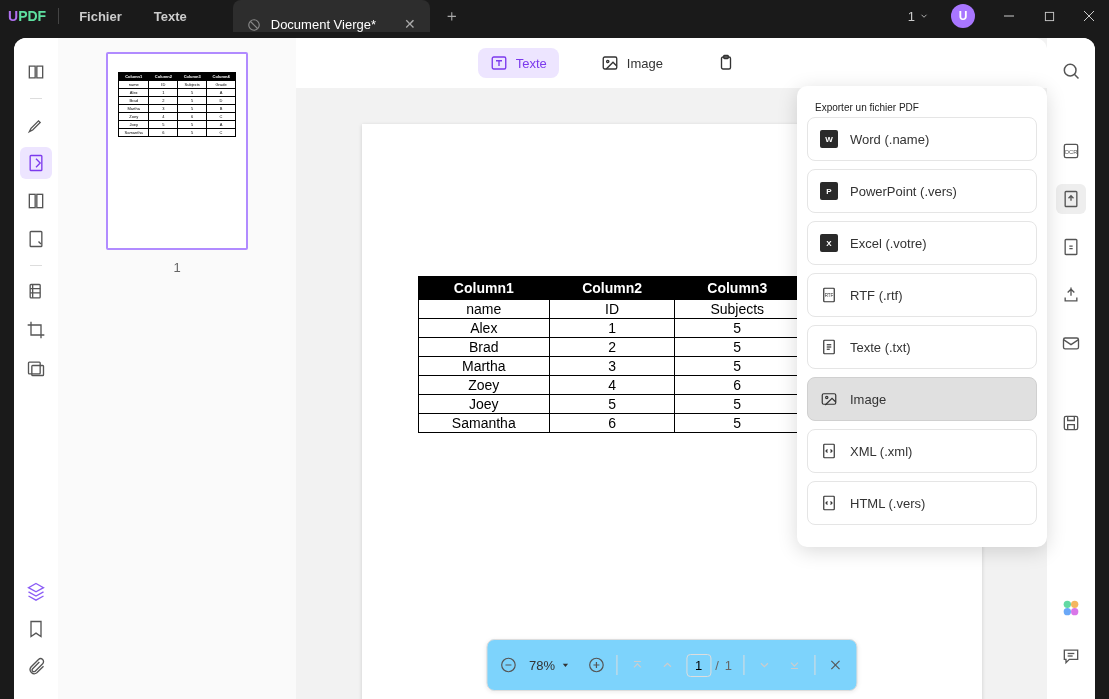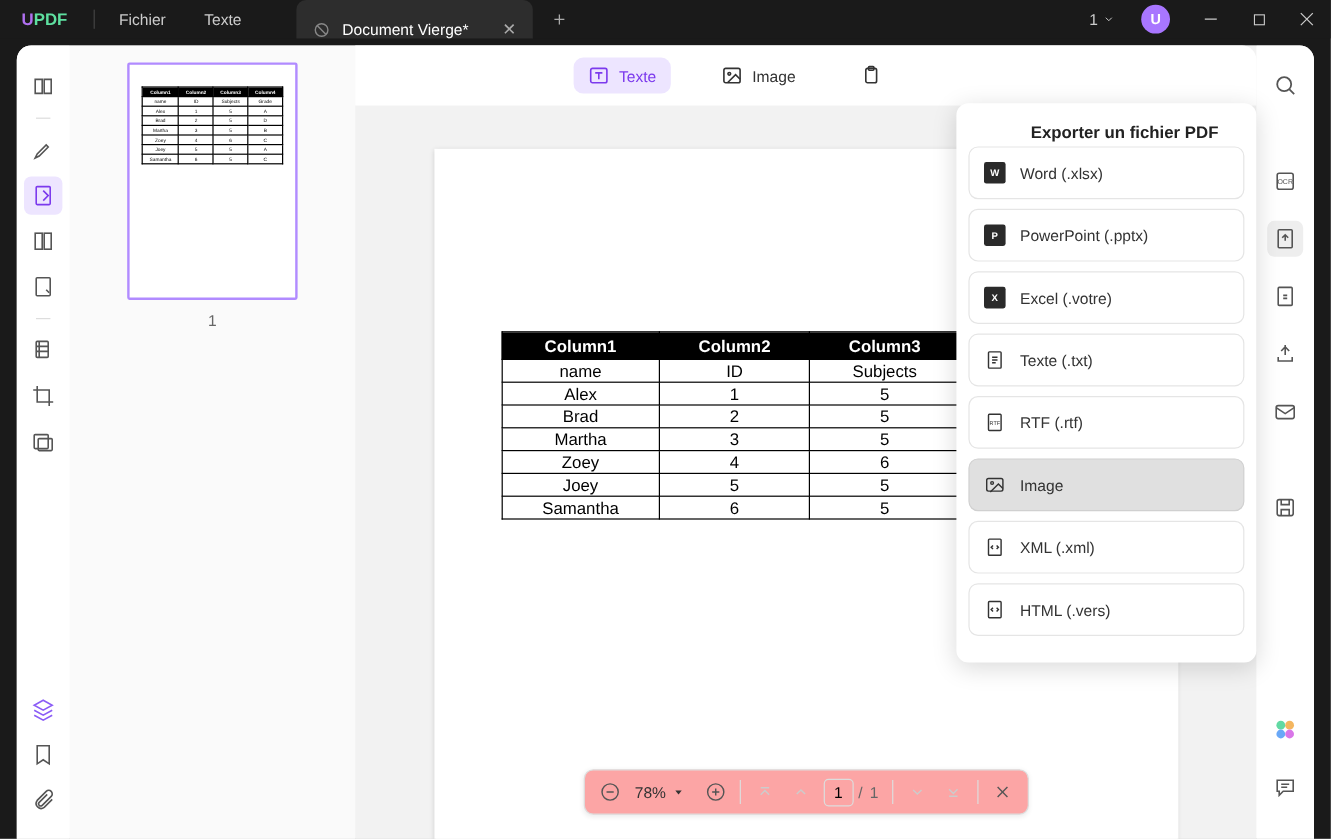--- a/index.html
+++ b/index.html
@@ -1,23 +1,23 @@
 <!DOCTYPE html>
 <html><head>
 <meta charset="utf-8">
 <style>
 * { margin: 0; padding: 0; box-sizing: border-box; font-family: -apple-system, BlinkMacSystemFont, "Segoe UI", Arial, sans-serif; }
 body { width: 1109px; height: 699px; background: #1a1a1a; overflow: hidden; }
 
 .title-bar { height: 32px; background: #1a1a1a; display: flex; align-items: center; color: #fff; font-size: 13px; }
-.logo { padding: 0 18px; font-weight: 700; font-size: 14px; }
+.logo { padding: 0 8px; font-weight: 700; font-size: 14px; }
 .logo .u { color: #b070f0; }
 .logo .pdf { color: #5ee0a0; }
 .title-bar .divider { width: 1px; height: 16px; background: #444; margin: 0 4px; }
-.menu-item { padding: 0 16px; color: #ccc; cursor: pointer; }
+.menu-item { padding: 0 16px; color: #ccc; cursor: pointer; font-weight: bold; }
 .tab-area { display: flex; align-items: center; margin-left: 30px; height: 32px; }
 .tab { display: flex; align-items: flex-end; background: #2d2d2d; height: 32px; padding: 0 14px; border-radius: 8px 8px 0 0; gap: 10px; }
 .tab-icon { width: 14px; height: 14px; display: flex; align-items: center; justify-content: center; color: #888; }
 .tab-close { color: #aaa; font-size: 14px; margin-left: 18px; cursor: pointer; }
 .new-tab { color: #aaa; padding: 0 14px; font-size: 16px; cursor: pointer; }
 .title-spacer { flex: 1; }
 .win-count { color: #ccc; padding: 0 8px; display: flex; align-items: center; gap: 4px; }
 .avatar { width: 24px; height: 24px; border-radius: 50%; background: #a876ff; color: #fff; display: flex; align-items: center; justify-content: center; font-weight: 600; font-size: 12px; margin: 0 14px; }
 .win-btn { width: 40px; height: 32px; display: flex; align-items: center; justify-content: center; color: #ccc; cursor: pointer; }
 
@@ -49,28 +49,28 @@
 .data-table th { background: #000; color: #fff; border: 1px solid #000; padding: 3px 8px; font-size: 14px; font-weight: 600; }
 .data-table td { border: 1px solid #000; padding: 1px 8px; font-size: 14px; text-align: center; }
 
 .right-tools { width: 48px; background: #fff; border-radius: 0 12px 0 0; display: flex; flex-direction: column; align-items: center; padding-top: 18px; gap: 18px; }
 .right-tools .tool { width: 30px; height: 30px; display: flex; align-items: center; justify-content: center; color: #555; cursor: pointer; border-radius: 6px; }
 .right-tools .tool.active { background: #eee; }
 .right-spacer { flex: 1; }
 .ai-icon { width: 22px; height: 22px; }
 
 .export-panel { position: absolute; top: 48px; right: 48px; width: 250px; background: #fff; border-radius: 10px; box-shadow: 0 4px 20px rgba(0,0,0,0.15); padding: 16px 10px 14px; z-index: 100; }
-.export-title { font-size: 14px; font-weight: 700; color: #222; padding: 0 8px 4px; margin-left: 44px; }
+.export-title { font-size: 10px; font-weight: 400; color: #222; padding: 0 8px 4px; }
 .export-sub { font-size: 10.5px; color: #999; padding: 0 8px 12px; }
 .export-item { display: flex; align-items: center; gap: 12px; padding: 12px 12px; border: 1px solid #e5e5e5; border-radius: 8px; margin-bottom: 8px; cursor: pointer; font-size: 13px; color: #333; }
 .export-item.highlighted { background: #e0e0e0; border-color: #d0d0d0; }
 .export-icon { width: 18px; height: 18px; display: flex; align-items: center; justify-content: center; }
 .export-icon.dark { background: #2a2a2a; color: #fff; border-radius: 2px; font-size: 8px; font-weight: 700; }
 
-.zoom-bar { position: absolute; bottom: 20px; left: 50%; transform: translateX(-50%); height: 38px; background: #fca5a5; border: 1px solid #ddd; border-radius: 8px; display: flex; align-items: center; padding: 0 6px; box-shadow: 0 1px 4px rgba(0,0,0,0.08); z-index: 50; }
+.zoom-bar { position: absolute; bottom: 8px; left: 50%; transform: translateX(-50%); height: 52px; background: #7dd3fc; border: 1px solid #ddd; border-radius: 8px; display: flex; align-items: center; padding: 0 6px; box-shadow: 0 1px 4px rgba(0,0,0,0.08); z-index: 50; }
 .zoom-btn { width: 30px; height: 30px; display: flex; align-items: center; justify-content: center; color: #555; cursor: pointer; }
 .zoom-btn.disabled { color: #ccc; }
 .zoom-pct { padding: 0 12px 0 6px; font-size: 13px; color: #333; display: flex; align-items: center; gap: 6px; }
 .zoom-sep { width: 1px; height: 20px; background: #ddd; margin: 0 5px; }
 .page-box { border: 1px solid #ddd; border-radius: 4px; padding: 3px 8px; font-size: 13px; margin: 0 4px; }
 .page-total { font-size: 13px; color: #666; }
 
 svg { display: block; }
 </style>
 </head>
@@ -457,50 +457,50 @@
         </svg>
       </div>
     <div style="height:10px"></div>
   </div>
 
   <div class="export-panel">
     <div class="export-title">Exporter un fichier PDF</div>
     <div id="export-list">
         <div class="export-item">
           <span class="export-icon dark">W</span>
-          <span>Word (.xlsx)</span>
+          <span>Word (.name)</span>
         </div>
         <div class="export-item">
           <span class="export-icon dark">P</span>
-          <span>PowerPoint (.pptx)</span>
+          <span>PowerPoint (.vers)</span>
         </div>
         <div class="export-item">
           <span class="export-icon dark">X</span>
           <span>Excel (.votre)</span>
+        </div>
+        <div class="export-item">
+          <span class="export-icon">
+            <svg width="18" height="18" viewBox="0 0 24 24" fill="none" stroke="#333" stroke-width="1.6">
+              <rect x="5" y="3" width="14" height="18" rx="1"></rect>
+              <text x="12" y="15" font-size="6" text-anchor="middle" fill="#333" stroke="none">RTF</text>
+            </svg>
+          </span>
+          <span>RTF (.rtf)</span>
         </div>
         <div class="export-item">
           <span class="export-icon">
             <svg width="18" height="18" viewBox="0 0 24 24" fill="none" stroke="#333" stroke-width="1.6">
               <rect x="5" y="3" width="14" height="18" rx="1"></rect>
               <line x1="9" y1="9" x2="15" y2="9"></line>
               <line x1="9" y1="12" x2="15" y2="12"></line>
               <line x1="9" y1="15" x2="13" y2="15"></line>
             </svg>
           </span>
           <span>Texte (.txt)</span>
         </div>
-        <div class="export-item">
-          <span class="export-icon">
-            <svg width="18" height="18" viewBox="0 0 24 24" fill="none" stroke="#333" stroke-width="1.6">
-              <rect x="5" y="3" width="14" height="18" rx="1"></rect>
-              <text x="12" y="15" font-size="6" text-anchor="middle" fill="#333" stroke="none">RTF</text>
-            </svg>
-          </span>
-          <span>RTF (.rtf)</span>
-        </div>
         <div class="export-item highlighted">
           <span class="export-icon">
             <svg width="18" height="18" viewBox="0 0 24 24" fill="none" stroke="#333" stroke-width="1.6">
               <rect x="3" y="5" width="18" height="14" rx="2"></rect>
               <circle cx="9" cy="10" r="1.5"></circle>
               <path d="M21 16l-5-5-9 9"></path>
             </svg>
           </span>
           <span>Image</span>
         </div>

